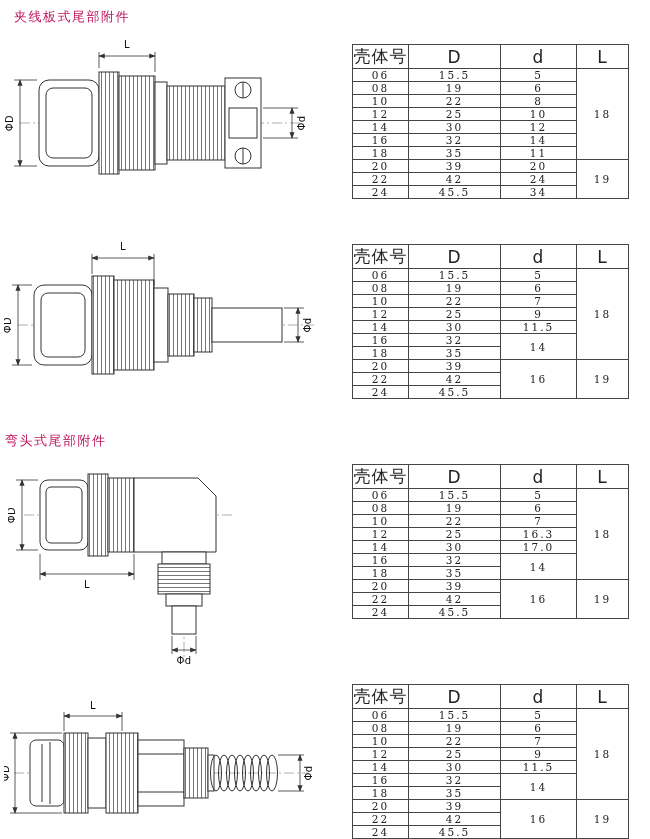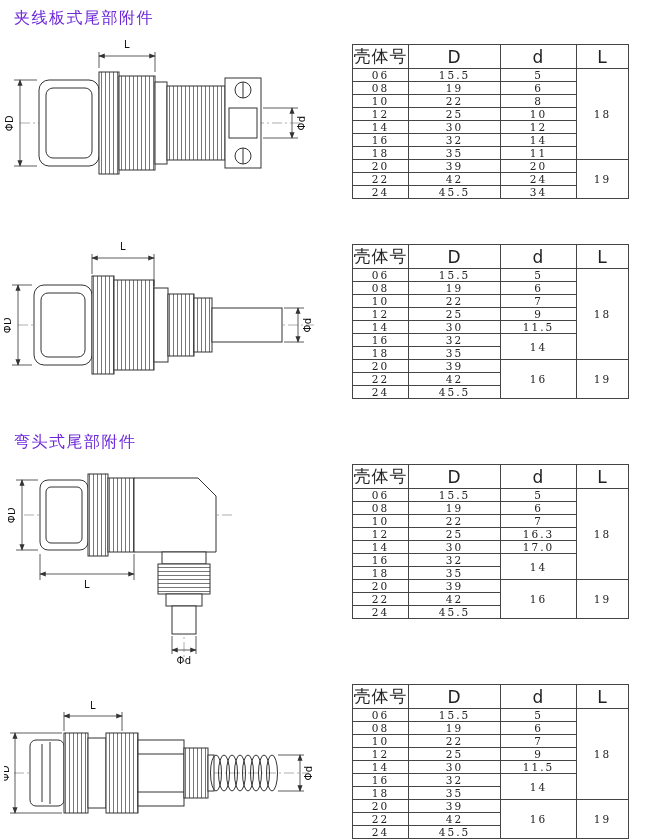--- a/index.html
+++ b/index.html
@@ -1,20 +1,20 @@
 <!DOCTYPE html>
 <html><head>
 <meta charset="utf-8">
 <style>
   *{margin:0;padding:0;box-sizing:border-box}
   html,body{background:#fff}
   body{width:650px;height:839px;font-family:"DejaVu Sans","Liberation Sans",sans-serif;color:#222}
   .page{position:relative;width:650px;height:839px;background:#fff;overflow:hidden}
   .section{position:absolute;left:0;width:650px}
-  .title{position:absolute;font-size:16px;letter-spacing:1.5px;color:#6d28d9;white-space:nowrap}
+  .title{position:absolute;font-size:13px;letter-spacing:1.5px;color:#be185d;white-space:nowrap}
   .drawing{position:absolute}
   .spec{position:absolute;border-collapse:collapse;table-layout:fixed;width:276px;background:#fff}
   .spec th,.spec td{border:1px solid #444;text-align:center;font-weight:normal;padding:0;overflow:hidden;vertical-align:middle}
   .spec th{font-size:17px;letter-spacing:1px;height:15px}
   .spec td{font-size:10.5px;height:13px;font-family:"DejaVu Serif","Liberation Serif",serif;letter-spacing:2px}
   .part rect,.part circle,.part polygon,.part ellipse{stroke:#333;stroke-width:1}
   .part line{stroke:#333;stroke-width:1}
   .dim line{stroke:#333;stroke-width:0.8}
   .cl{stroke:#999;stroke-width:0.8;stroke-dasharray:10 3 2 3;fill:none}
   svg text{font-size:10px;fill:#111;letter-spacing:0.5px}
@@ -250,21 +250,21 @@
           </tr>
           <tr>
             <td>24</td>
             <td>45.5</td>
           </tr>
         </tbody>
       </table>
   </div>
 
   <div class="section" style="top:428px;height:250px">
-    <div class="title" style="left:14px;top:4px">弯头式尾部附件</div>
+    <div class="title" style="left:5px;top:4px">弯头式尾部附件</div>
 
     <svg class="drawing" style="left:8px;top:22px" width="280" height="218" viewBox="0 0 280 218">
       <defs>
         <marker id="ar3" viewBox="0 0 10 10" refX="9" refY="5" markerWidth="8" markerHeight="8" orient="auto-start-reverse">
           <path d="M0,1 L10,5 L0,9 z" fill="#333"></path>
         </marker>
         <pattern id="hp3" width="4" height="10" patternUnits="userSpaceOnUse">
           <rect width="4" height="10" fill="#fff"></rect>
           <line x1="1.5" y1="0" x2="1.5" y2="10" stroke="#777" stroke-width="1"></line>
         </pattern>

